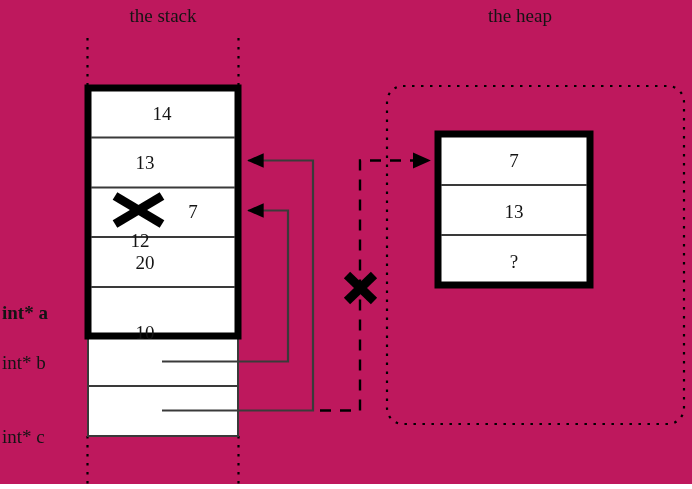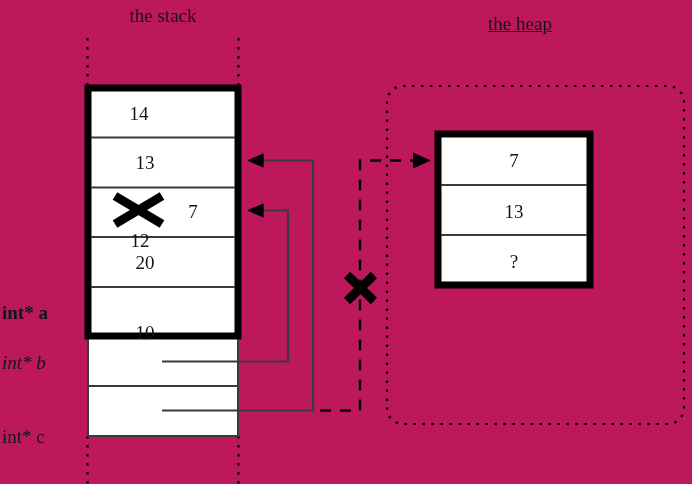--- a/index.html
+++ b/index.html
@@ -47,21 +47,21 @@
     transform: translate(-50%, -50%);
     color: #141414;
   }
 </style>
 </head>
 <body>
 
 <div id="canvas">
 
   <div class="title" style="left:163px; top:6px;">the stack</div>
-  <div class="title" style="left:520px; top:14px;text-decoration:underline;">the heap</div>
+  <div class="title" style="left:520px; top:6px;">the heap</div>
 
   <svg class="layer" viewBox="0 0 692 489">
     <defs>
       <marker id="arrowSolid" viewBox="0 0 10 10" refX="9.5" refY="5" markerWidth="7.5" markerHeight="7.5" orient="auto-start-reverse">
         <path d="M 0 0.6 L 10 5 L 0 9.4 z" fill="#000000"></path>
       </marker>
     </defs>
 
     <g>
       <line x1="87.5" y1="38" x2="87.5" y2="88" stroke="#000000" stroke-width="2.2" stroke-dasharray="2.5,6.5" stroke-linecap="butt"></line>
@@ -107,28 +107,28 @@
       <line x1="115" y1="196" x2="162" y2="224" stroke="#000000" stroke-width="9" stroke-linecap="butt"></line>
       <line x1="115" y1="224" x2="162" y2="196" stroke="#000000" stroke-width="9" stroke-linecap="butt"></line>
     </g>
 
     <g>
       <line x1="347" y1="275" x2="374" y2="301" stroke="#000000" stroke-width="9" stroke-linecap="butt"></line>
       <line x1="347" y1="301" x2="374" y2="275" stroke="#000000" stroke-width="9" stroke-linecap="butt"></line>
     </g>
   </svg>
 
-  <div class="cellnum" style="left:139px; top:113px;">14</div>
+  <div class="cellnum" style="left:162px; top:113px;">14</div>
   <div class="cellnum" style="left:145px; top:162px;">13</div>
   <div class="cellnum" style="left:140px; top:202px;margin-top:38px;">12</div>
   <div class="cellnum" style="left:193px; top:211px;">7</div>
   <div class="cellnum" style="left:145px; top:262px;">20</div>
   <div class="cellnum" style="left:145px; top:312px;margin-top:20px;">10</div>
 
   <div class="cellnum" style="left:514px; top:160px;">7</div>
   <div class="cellnum" style="left:514px; top:211px;">13</div>
   <div class="cellnum" style="left:514px; top:261px;">?</div>
 
   <div class="varlabel" style="left:2px; top:303px;font-weight:bold;">int* a</div>
-  <div class="varlabel" style="left:2px; top:353px;font-style:italic;">int* b</div>
+  <div class="varlabel" style="left:2px; top:353px;">int* b</div>
   <div class="varlabel" style="left:2px; top:403px;margin-top:24px;">int* c</div>
 
 </div>
 
 </body></html>

